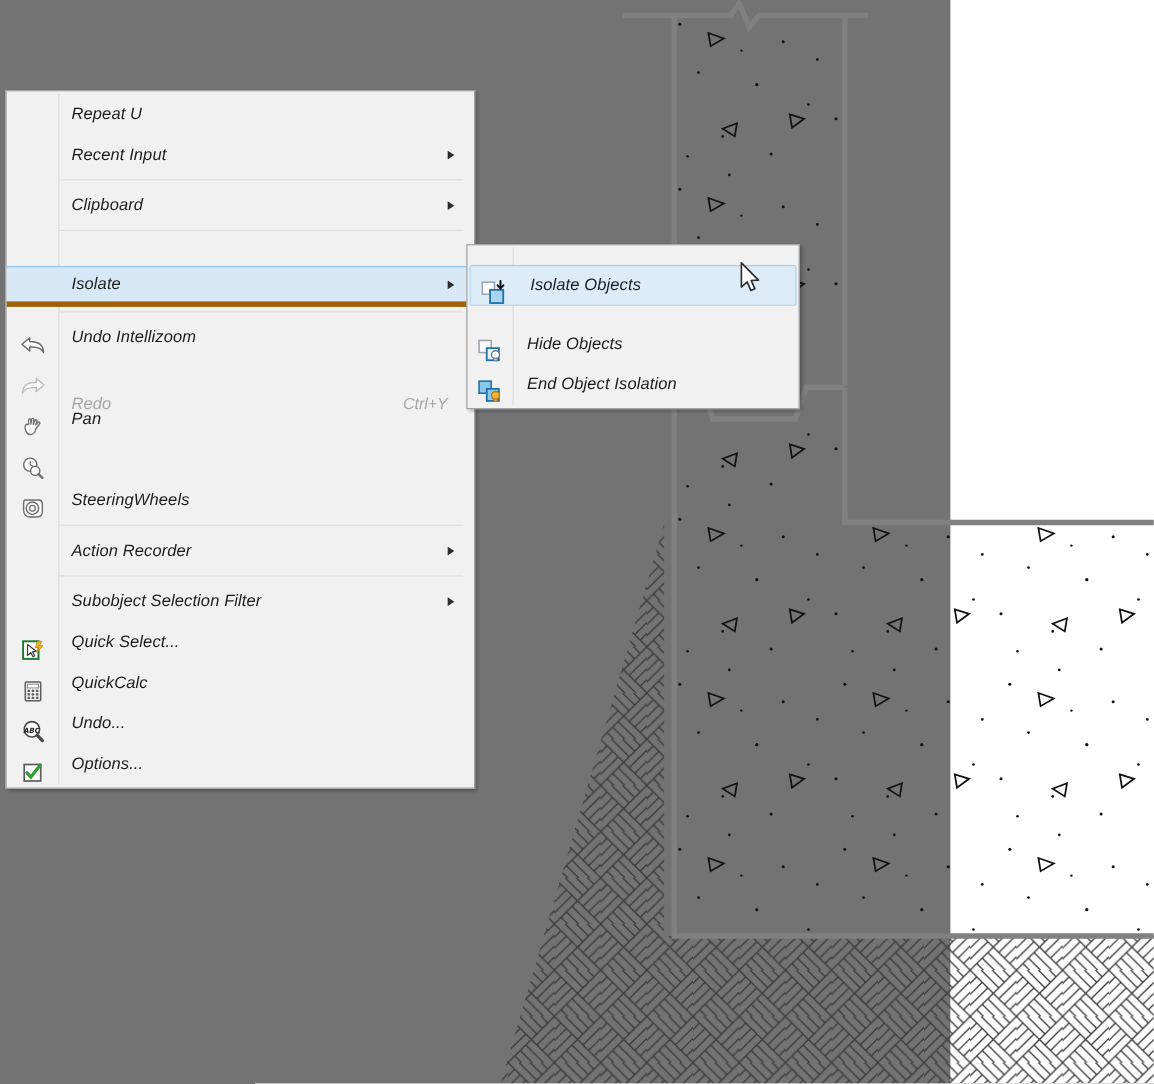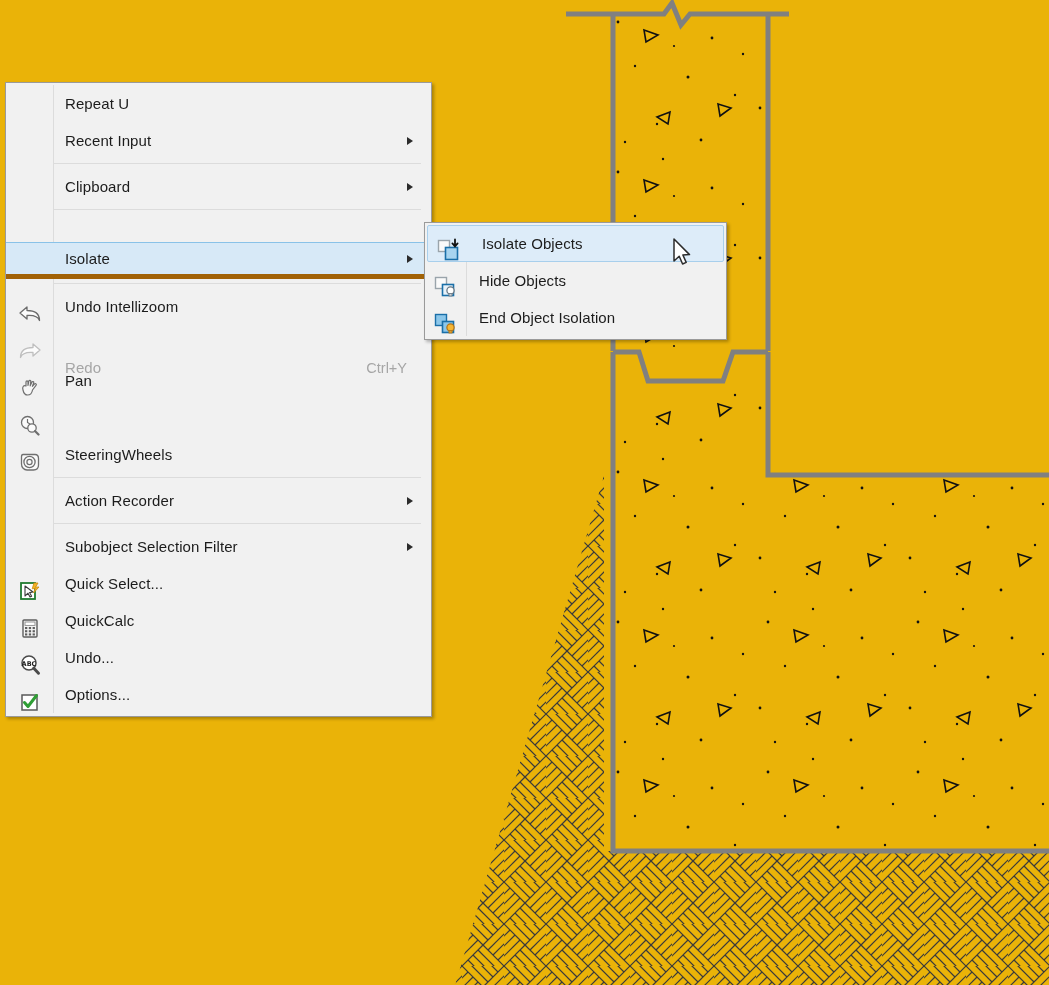--- a/index.html
+++ b/index.html
@@ -2,21 +2,21 @@
 <html><head>
 <meta charset="utf-8">
 <style>
   html, body {
     margin: 0; padding: 0;
     width: 1049px; height: 985px;
     background: #ffffff;
     overflow: hidden;
     font-family: "Liberation Sans", sans-serif;
   }
-  #stage { position: relative; width: 1049px; height: 985px; background: #eab308; }
+  #stage { position: relative; width: 864px; height: 985px; background: #737373; font-style: italic; }
 
   
   #cad { position: absolute; left: 0; top: 0; width: 1049px; height: 985px; }
 
   
   .menu {
     position: absolute;
     background: #f1f1f1;
     border: 1px solid #9a9a9a;
     box-shadow: 2px 2px 3px rgba(0,0,0,0.28);
@@ -81,21 +81,21 @@
   
   #sub-menu { left: 424px; top: 222px; width: 301px; padding: 2px 0 3px 0; background:#f1f1f1;}
   #sub-menu .gutter-line { left: 41px; }
   #sub-menu .mi { height: 37px; }
   #sub-menu .mi .ico { width: 41px; min-width: 41px; }
   #sub-menu .mi .lbl { padding-left: 13px; }
   #sub-menu .mi.highlight {
     background: #ddecf9;
     border: 1px solid #a8cfec;
     border-radius: 2px;
-    margin: 0 2px;
+    margin: 16px 2px;
     height: 37px;
   }
 
   .cursor { position: absolute; left: 672px; top: 238px; pointer-events: none; }
 </style>
 </head>
 <body>
 
 <div id="stage">
 

